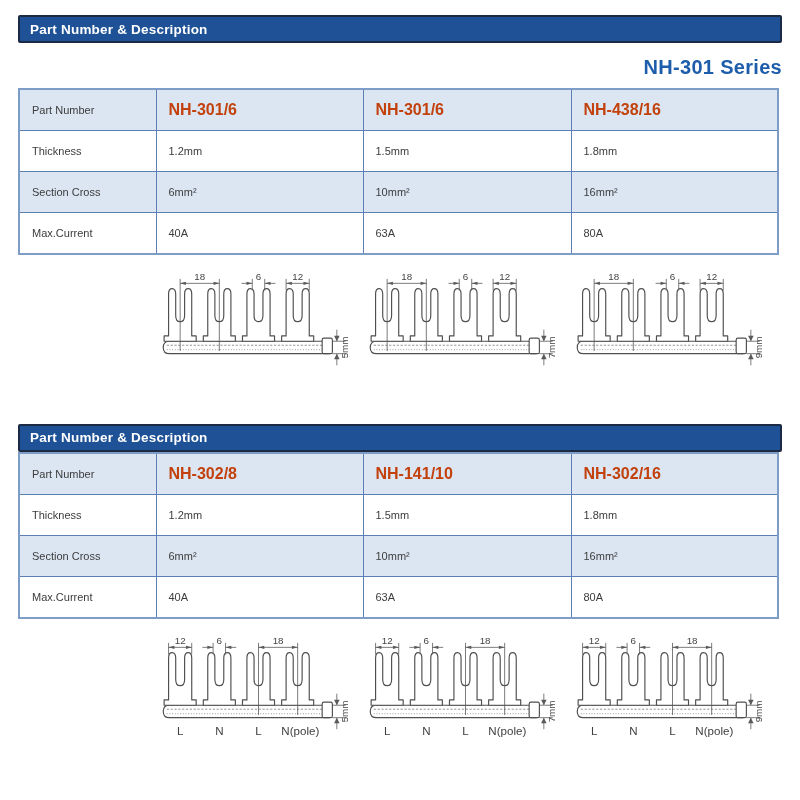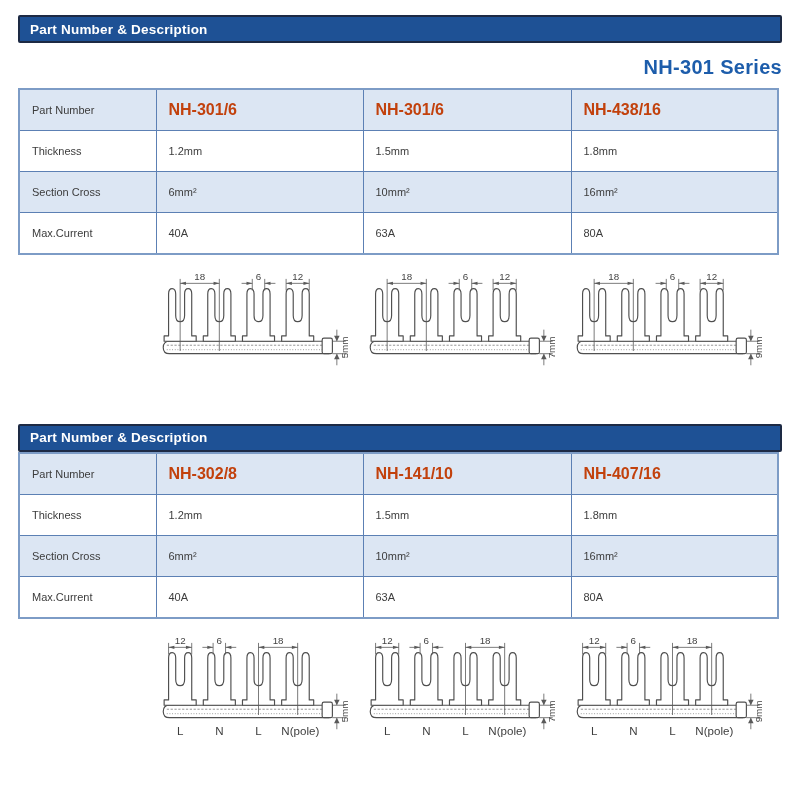--- a/index.html
+++ b/index.html
@@ -239,21 +239,21 @@
           <col style="width:137px">
           <col style="width:207px">
           <col style="width:208px">
           <col style="width:207px">
         </colgroup>
       <tbody>
         <tr class="alt">
           <td>Part Number</td>
           <td class="pn">NH-302/8</td>
           <td class="pn">NH-141/10</td>
-          <td class="pn">NH-407/16</td>
+          <td class="pn">NH-302/16</td>
         </tr>
         <tr>
           <td>Thickness</td>
           <td>1.2mm</td>
           <td>1.5mm</td>
           <td>1.8mm</td>
         </tr>
         <tr class="alt">
           <td>Section Cross</td>
           <td>6mm²</td>

